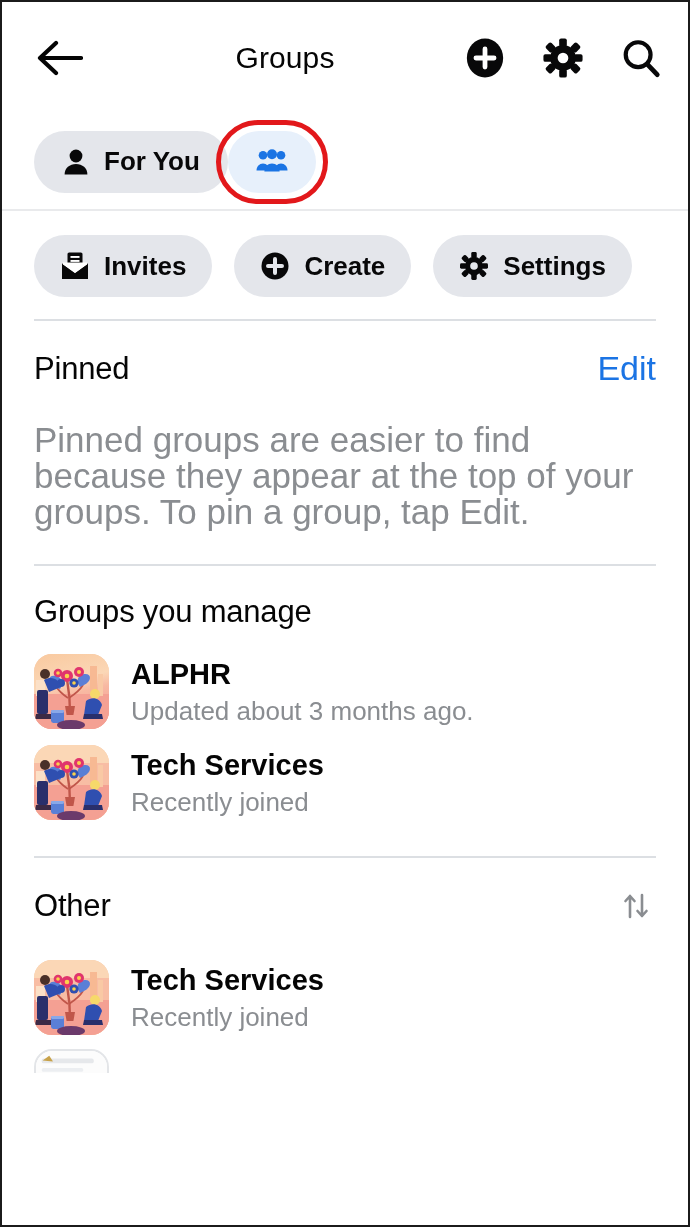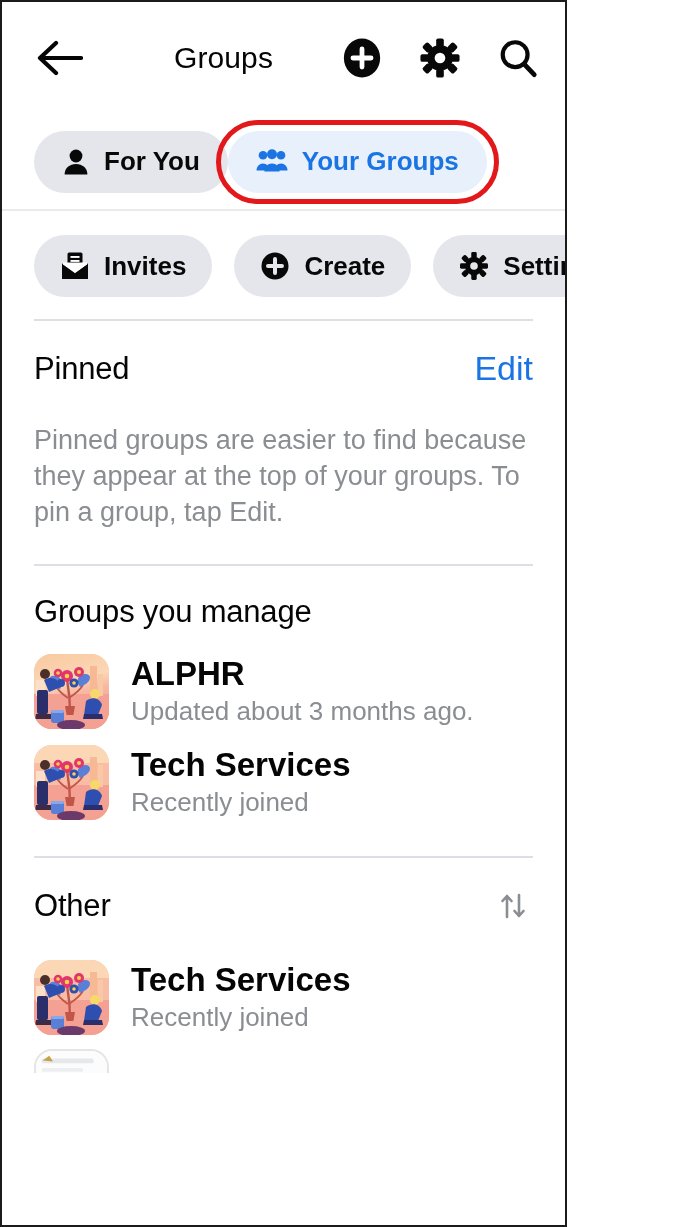--- a/index.html
+++ b/index.html
@@ -4,21 +4,21 @@
 <style>
   * { box-sizing: border-box; margin: 0; padding: 0; }
   html, body {
     width: 690px; height: 1227px;
     background: #ffffff;
     font-family: "Liberation Sans", sans-serif;
     overflow: hidden;
   }
   #screen {
     position: relative;
-    width: 567px; height: 1227px;
+    width: 690px; height: 1227px;
     background: #ffffff;
     border: 2px solid #1b1b1b;
     overflow: hidden;
   }
 
   
   .header {
     position: relative;
     height: 112px;
     display: flex;
@@ -121,21 +121,21 @@
   }
   .edit-link {
     font-size: 34px;
     color: #1b74e4;
     cursor: pointer;
   }
   .sort-btn { width: 40px; height: 40px; display:flex; align-items:center; justify-content:center; cursor: pointer; }
 
   .pinned-desc {
     padding: 34px 34px 0 32px;
-    font-size: 27px;
+    font-size: 35px;
     line-height: 36px;
     color: #8a8d91;
   }
   .pinned-block { padding-bottom: 34px; }
 
   
   .group-list { padding: 16px 0 0 0; }
   .group-row {
     display: flex;
     align-items: center;
@@ -147,21 +147,21 @@
     width: 75px; height: 75px;
     border-radius: 18px;
     flex: 0 0 auto;
     overflow: hidden;
     position: relative;
     background: #f6c8a8;
   }
   .thumb svg { display: block; width: 100%; height: 100%; }
   .g-meta { min-width: 0; }
   .g-name {
-    font-size: 33px;
+    font-size: 29px;
     font-weight: 700;
     color: #050505;
     line-height: 38px;
     white-space: nowrap;
   }
   .g-sub {
     font-size: 26px;
     color: #8a8d91;
     line-height: 36px;
     white-space: nowrap;
@@ -230,21 +230,20 @@
     <div class="tab-wrap">
       <div class="tab-pill active">
         <svg width="32" height="26" viewBox="0 0 32 26">
           <circle cx="7" cy="6.2" r="4.3" fill="#1b74e4"></circle>
           <circle cx="25" cy="6.2" r="4.3" fill="#1b74e4"></circle>
           <circle cx="16" cy="5.2" r="5" fill="#1b74e4"></circle>
           <path d="M0.5 21.5c0-4.1 2.9-7 6.5-7s6.5 2.9 6.5 7z" fill="#1b74e4"></path>
           <path d="M18.5 21.5c0-4.1 2.9-7 6.5-7s6.5 2.9 6.5 7z" fill="#1b74e4"></path>
           <path d="M8.4 22.6c0-4.6 3.4-8 7.6-8s7.6 3.4 7.6 8z" fill="#1b74e4"></path>
         </svg>
-        <span>Your Groups</span>
       </div>
       <div class="hl-ring"></div>
     </div>
   </div>
 
   <div class="actions-row">
     <div class="action-chip">
       <svg width="30" height="30" viewBox="0 0 30 30">
         <rect x="7.5" y="1.5" width="15" height="13" rx="1.6" fill="#080809"></rect>
         <rect x="10.5" y="5" width="9" height="1.9" fill="#ffffff"></rect>

